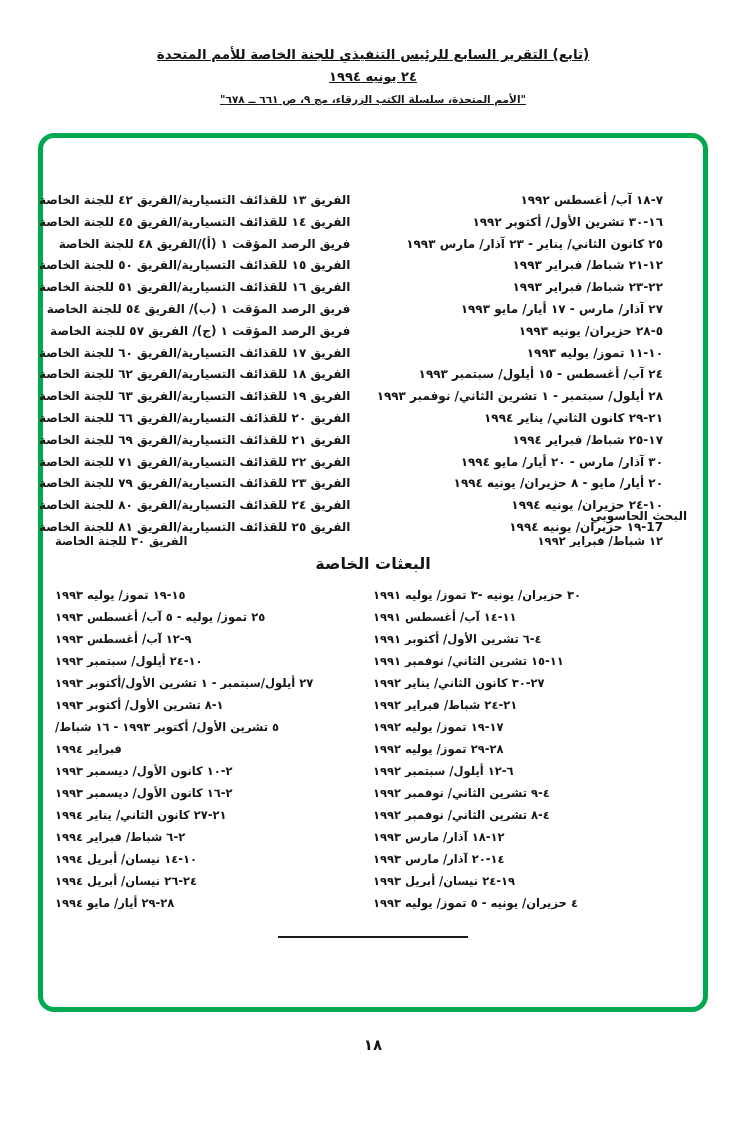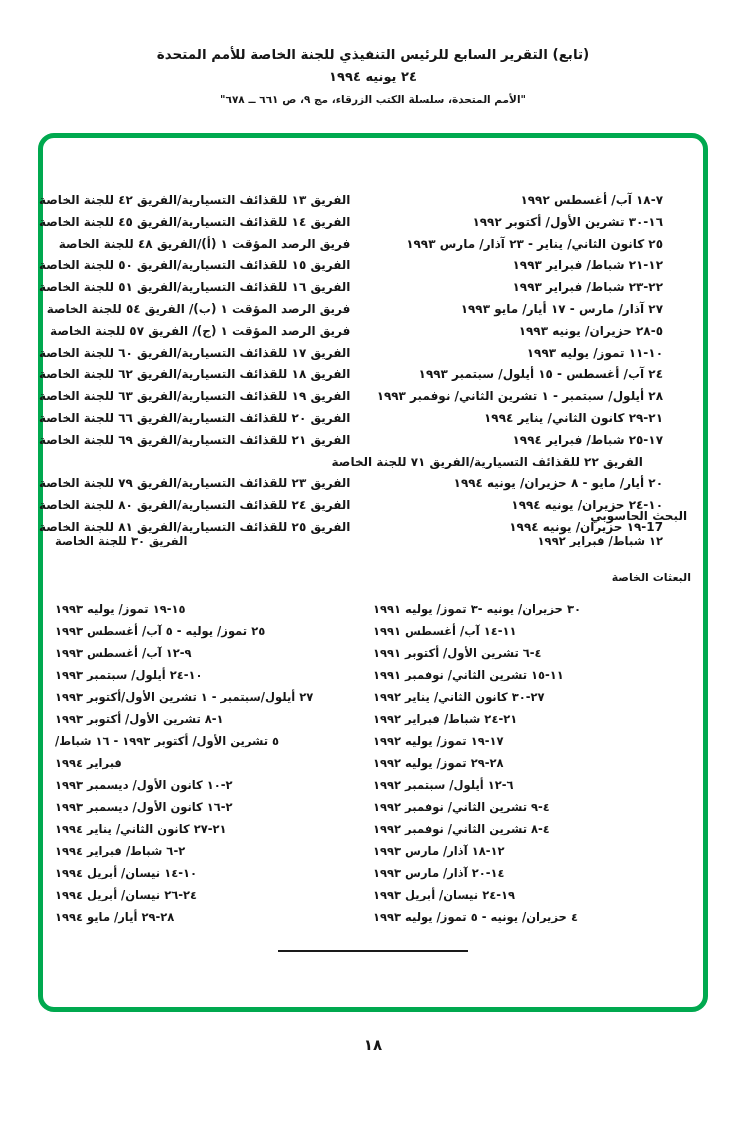--- a/index.html
+++ b/index.html
@@ -3,21 +3,21 @@
 <meta charset="utf-8">
 <style>
   * { margin:0; padding:0; box-sizing:border-box; }
   html,body { width:746px; height:1136px; }
   body {
     background:#ffffff;
     font-family:"DejaVu Sans", sans-serif;
     color:#161616;
     overflow:hidden;
   }
-  .page { position:relative; width:746px; height:922px; background:#ffffff; }
+  .page { position:relative; width:746px; height:922px; background:#ffffff;text-decoration:underline; }
 
   
   .header { padding-top:46px; text-align:center; direction:rtl; }
   .h-title { font-size:13.5px; font-weight:bold; }
   .h-date  { font-size:13px;  font-weight:bold; margin-top:7px; }
   .h-source{ font-size:10.5px; font-weight:bold; margin-top:9px; }
 
   
   .green-box {
     position:absolute; left:38px; top:133px; width:670px; height:879px;
@@ -33,21 +33,21 @@
   .insp-row .team { text-align:right; padding-right:48px; }
 
   
   .cs-head { margin-top:2px; text-align:right; padding-right:4px; font-size:12px; font-weight:bold; line-height:22px; }
   .cs-row  { display:grid; grid-template-columns:34% 66%; height:22px; line-height:22px; margin-top:3px; }
   .cs-row .cell { font-size:11.5px; font-weight:bold; white-space:nowrap; }
   .cs-row .date { text-align:right; padding-right:28px; }
   .cs-row .team { text-align:left; padding-right:22px; }
 
   
-  .sm-head { margin-top:15px; margin-bottom:9px; font-size:11px; font-weight:bold; line-height:22px; }
+  .sm-head { margin-top:1px; margin-bottom:9px; text-align:center; font-size:16px; font-weight:bold; line-height:22px; }
   .sm-grid { display:grid; grid-template-columns:50% 50%; }
   .sm-line { height:22px; line-height:22px; font-size:11.5px; font-weight:bold; text-align:left; white-space:nowrap; }
   .col-right .sm-line { padding-right:4px; }
   .col-left  .sm-line { padding-right:26px; }
   .col-left  .sm-line.cont { padding-right:56px; }
 
   .foot-rule { width:190px; height:2px; background:#1a1a1a; margin:22px auto 0 auto; }
 
   .page-num { position:absolute; top:1036px; left:0; width:746px; text-align:center; font-size:15px; font-weight:bold; }
 </style>
@@ -108,20 +108,21 @@
         </div>
         <div class="insp-row">
           <div class="cell date">٢١-٢٩ كانون الثاني/ يناير ١٩٩٤</div>
           <div class="cell team">الفريق ٢٠ للقذائف التسيارية/الفريق ٦٦ للجنة الخاصة</div>
         </div>
         <div class="insp-row">
           <div class="cell date">١٧-٢٥ شباط/ فبراير ١٩٩٤</div>
           <div class="cell team">الفريق ٢١ للقذائف التسيارية/الفريق ٦٩ للجنة الخاصة</div>
         </div>
         <div class="insp-row">
+          <div class="cell date">٣٠ آذار/ مارس - ٢٠ أيار/ مايو ١٩٩٤</div>
           <div class="cell team">الفريق ٢٢ للقذائف التسيارية/الفريق ٧١ للجنة الخاصة</div>
         </div>
         <div class="insp-row">
           <div class="cell date">٢٠ أيار/ مايو - ٨ حزيران/ يونيه ١٩٩٤</div>
           <div class="cell team">الفريق ٢٣ للقذائف التسيارية/الفريق ٧٩ للجنة الخاصة</div>
         </div>
         <div class="insp-row">
           <div class="cell date">١٠-٢٤ حزيران/ يونيه ١٩٩٤</div>
           <div class="cell team">الفريق ٢٤ للقذائف التسيارية/الفريق ٨٠ للجنة الخاصة</div>
         </div>

